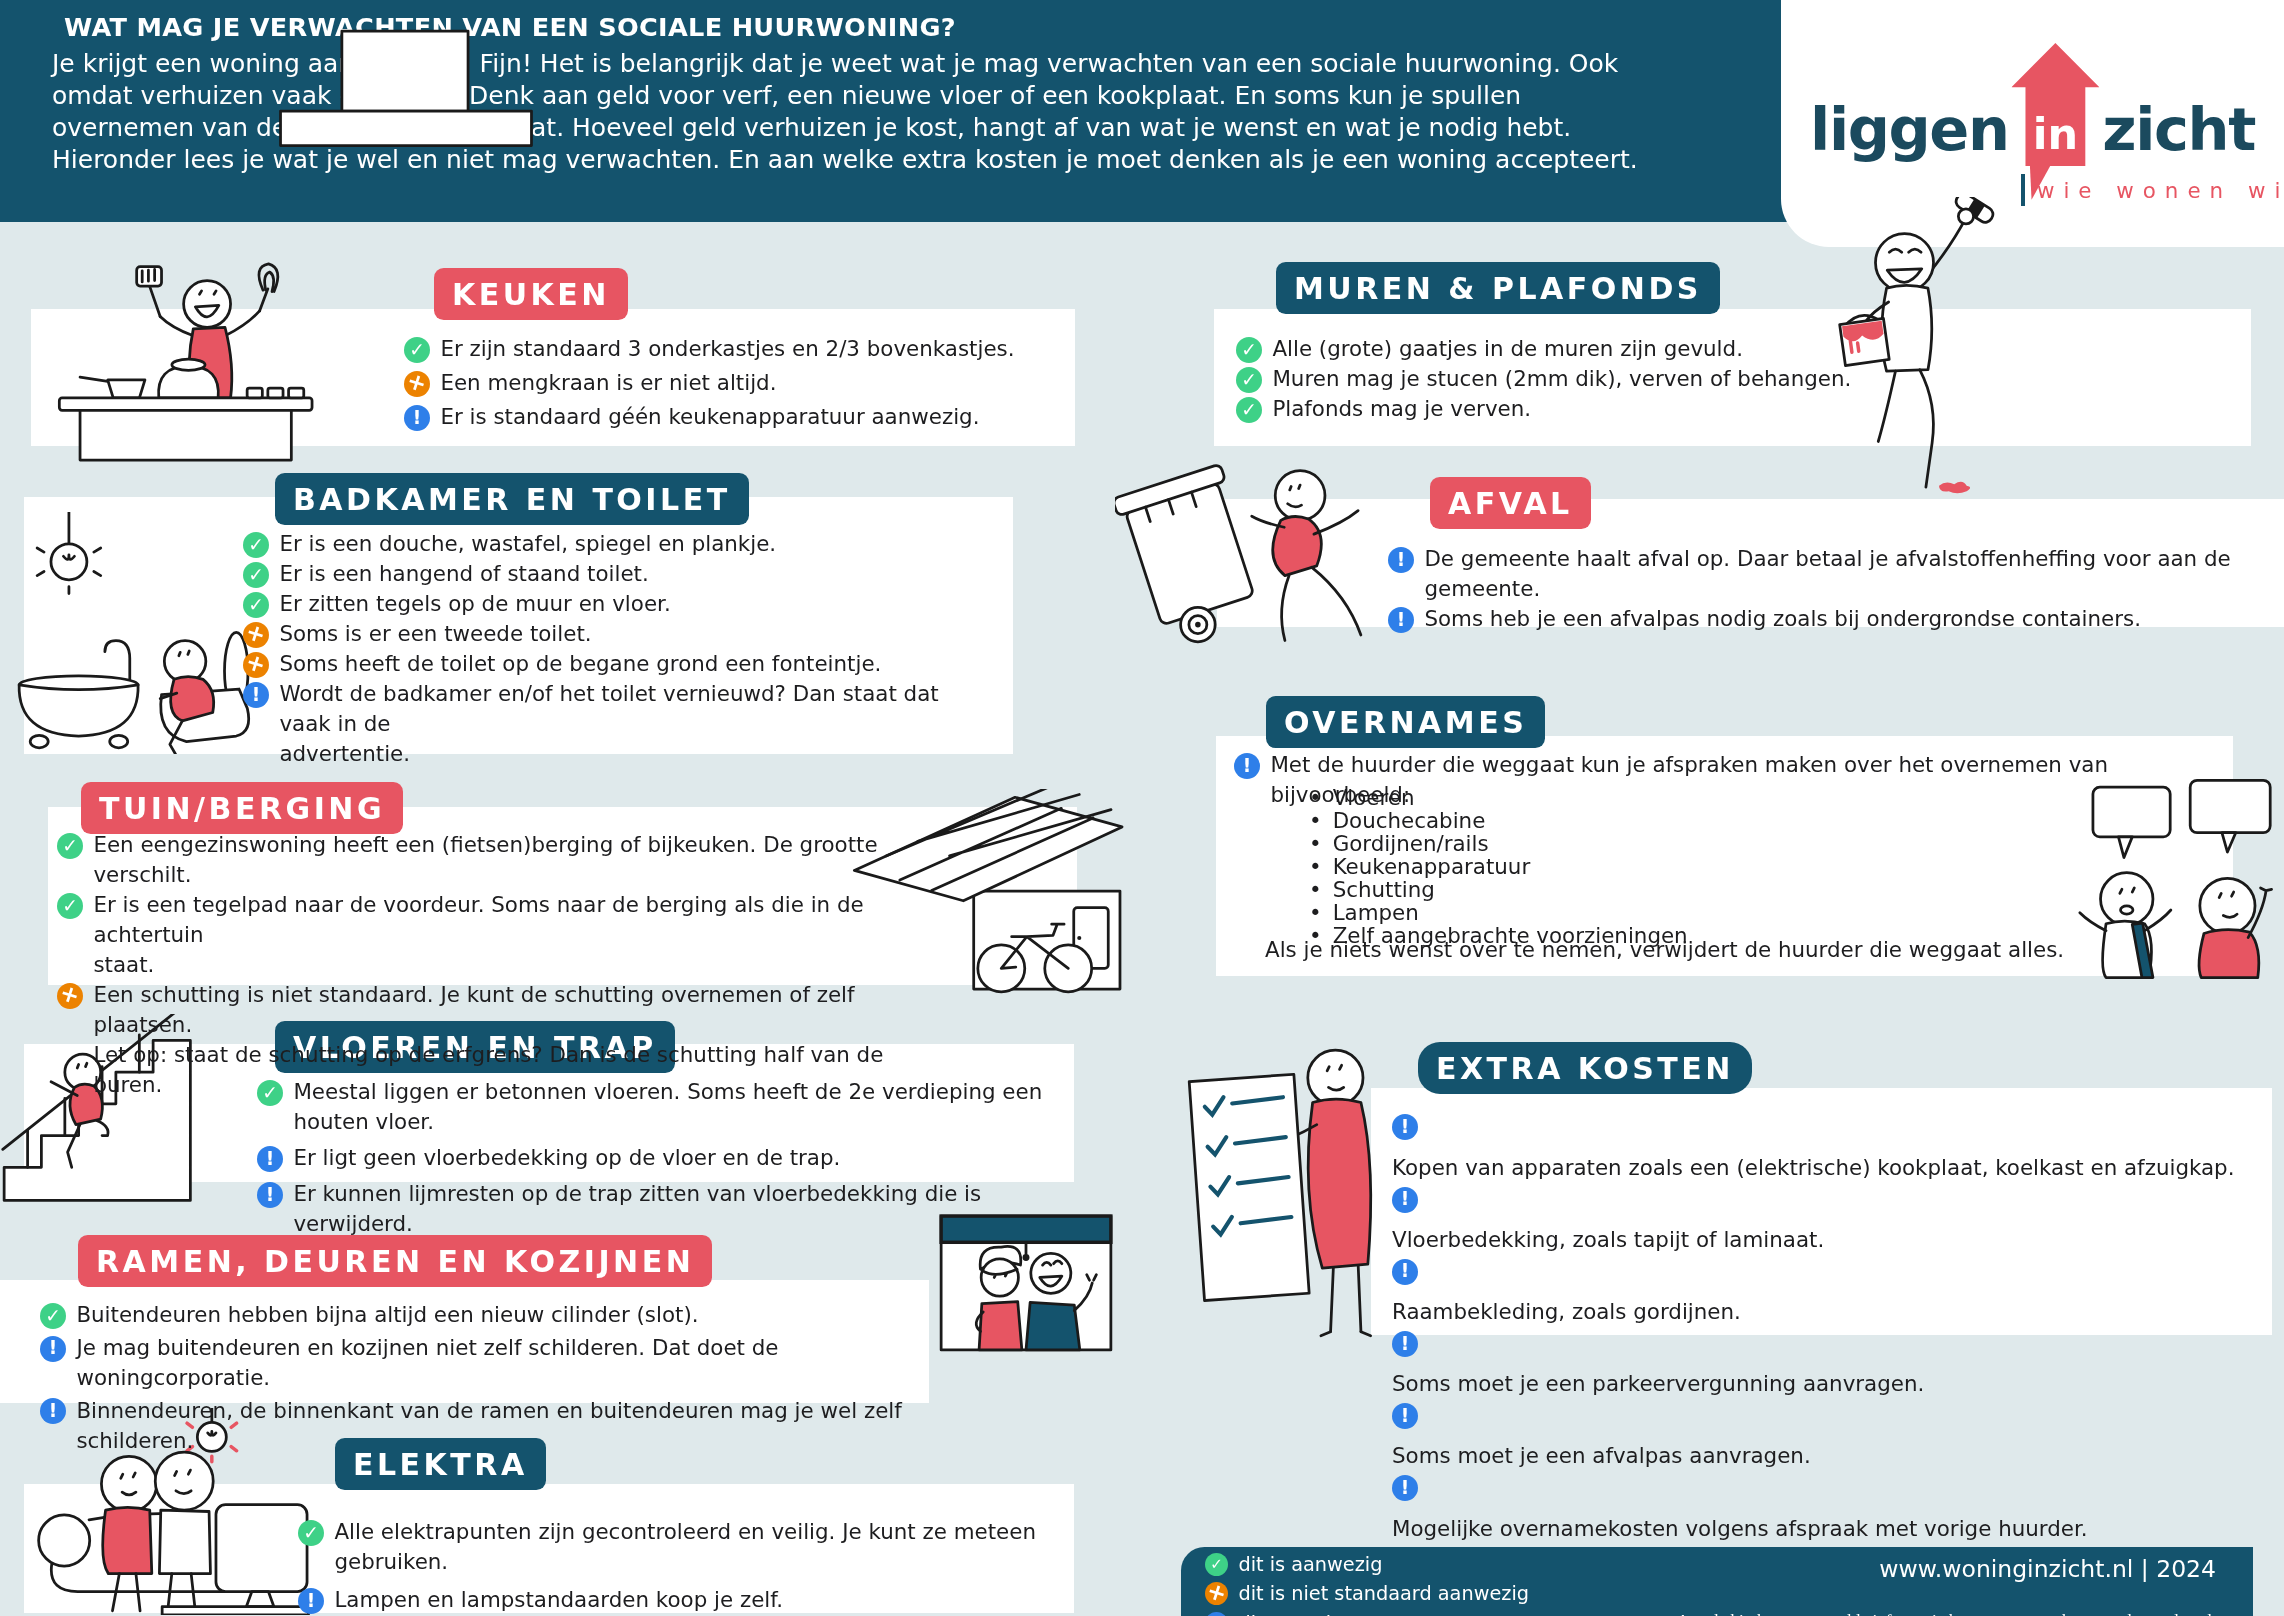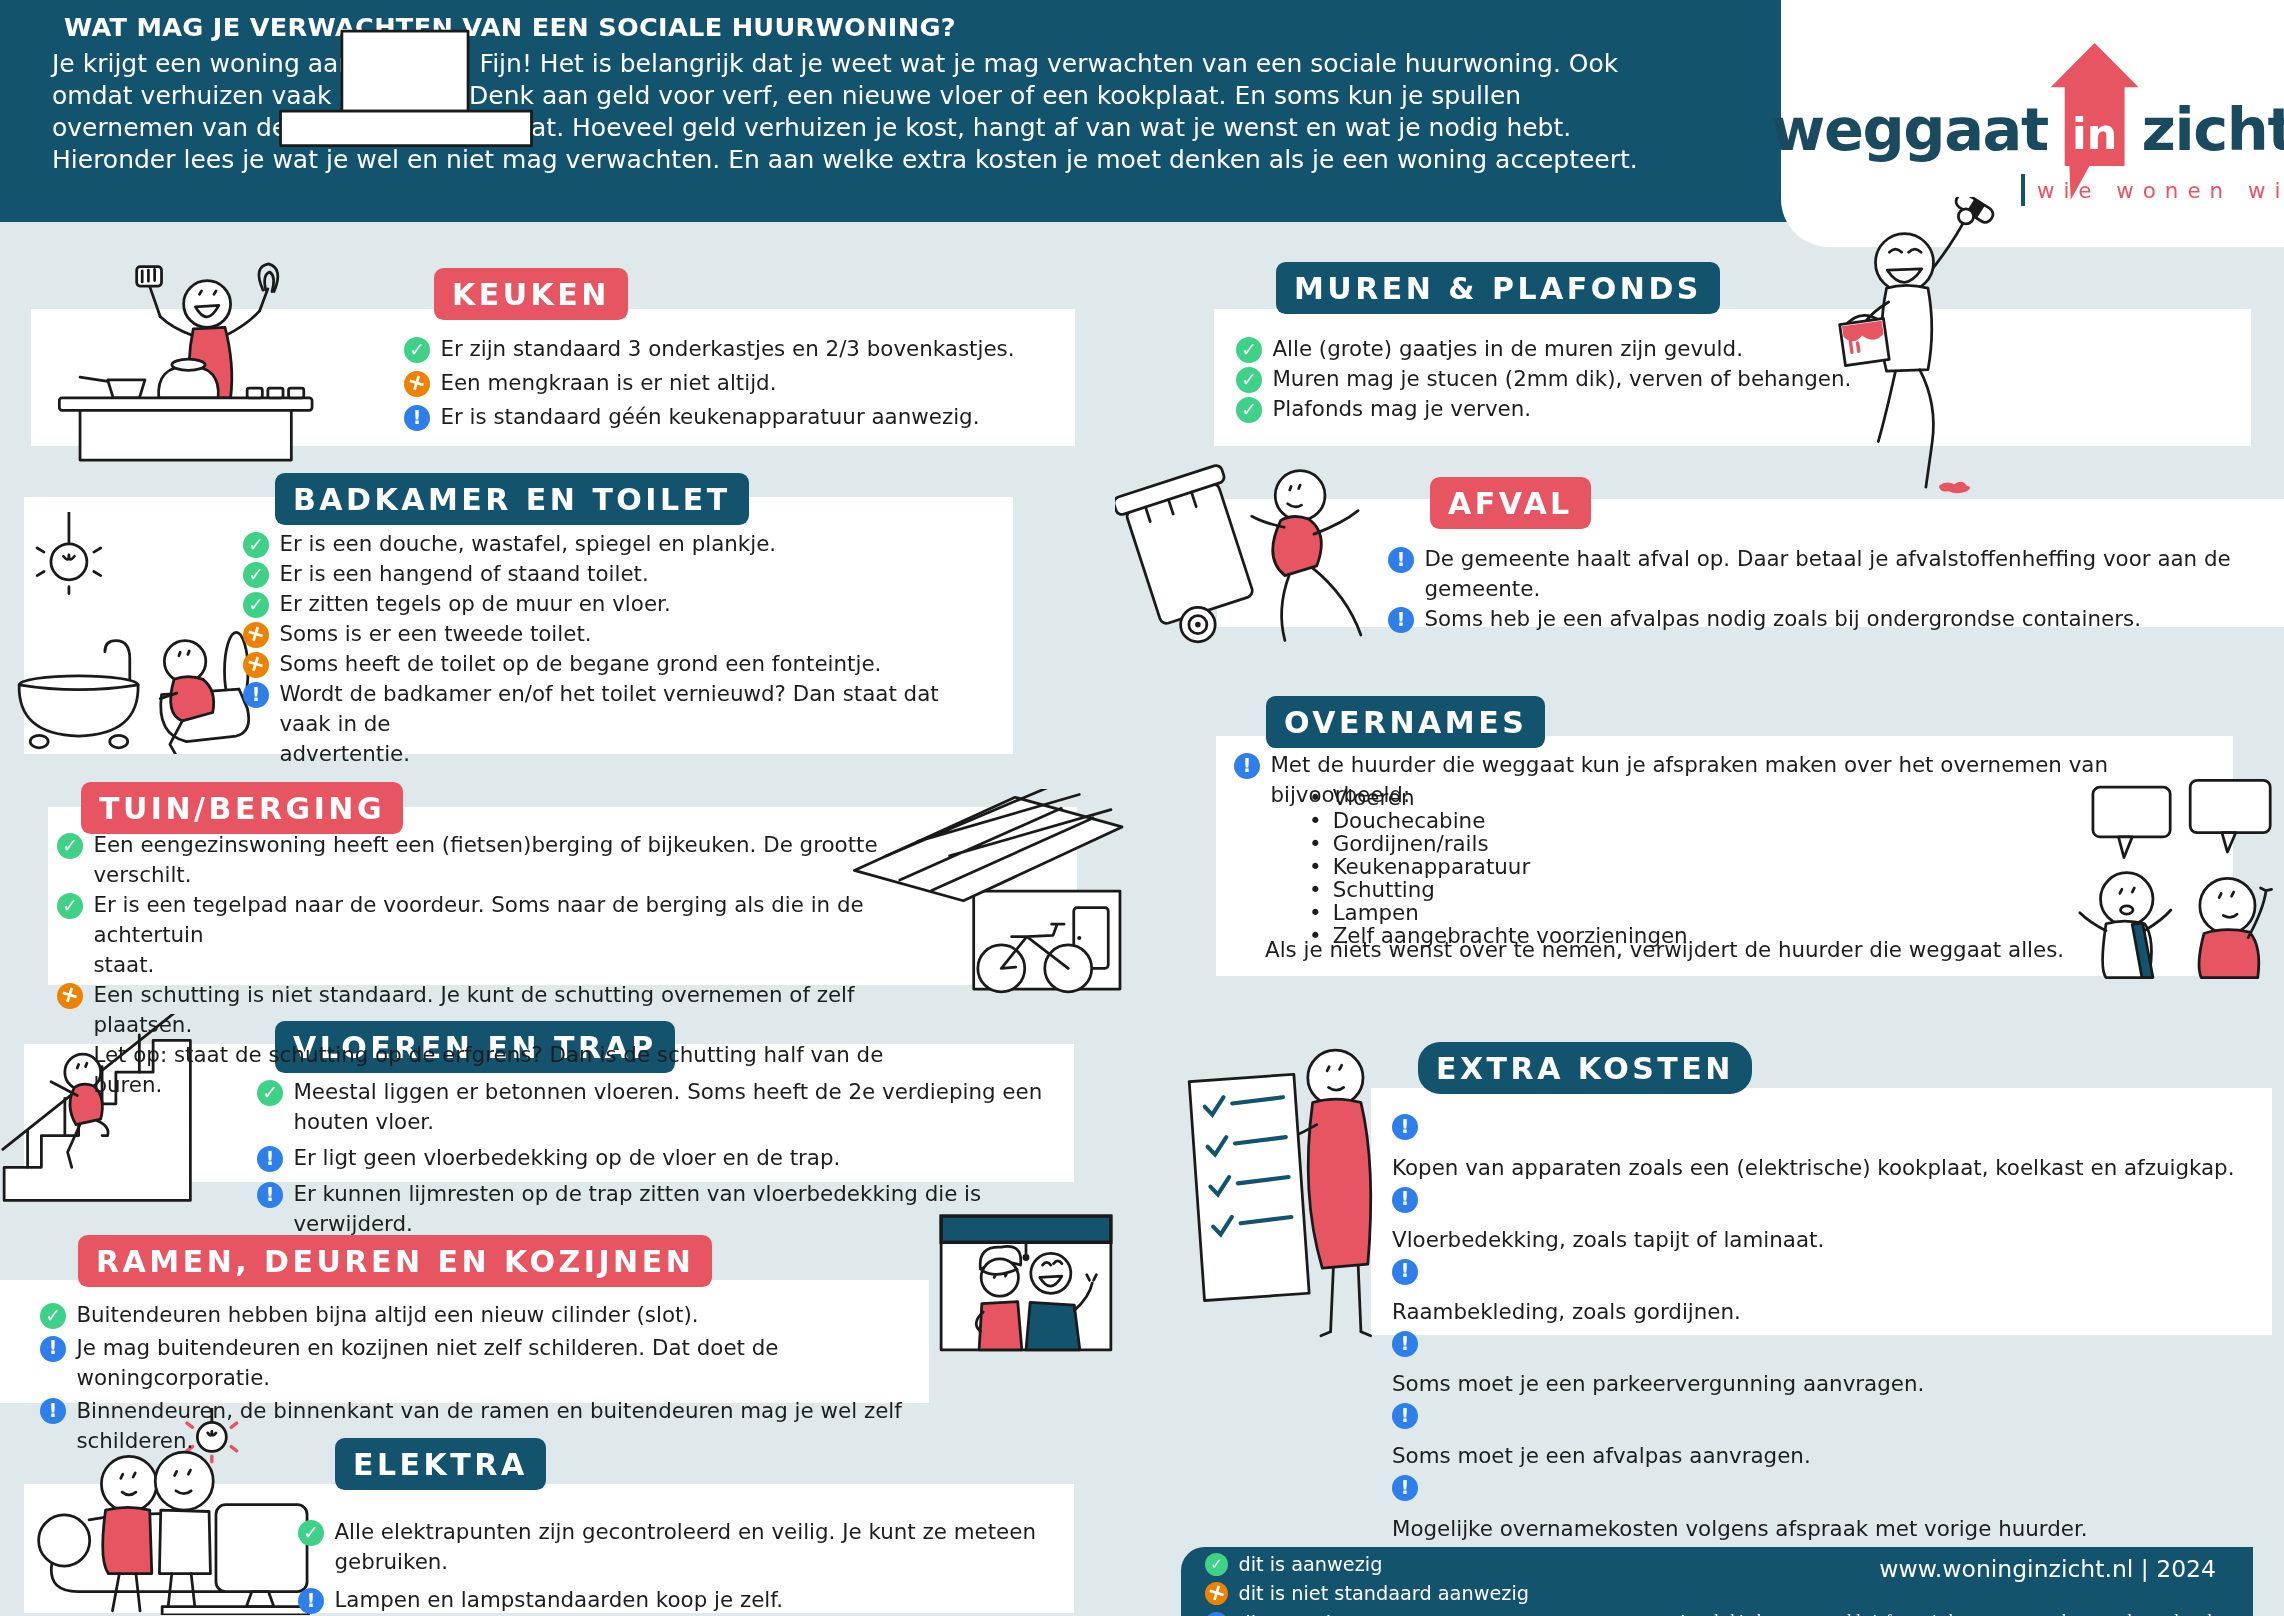--- a/index.html
+++ b/index.html
@@ -78,21 +78,21 @@
     <div class="intro">
       <div>Je krijgt een woning aangeboden. Fijn! Het is belangrijk dat je weet wat je mag verwachten van een sociale huurwoning. Ook</div>
       <div>omdat verhuizen vaak geld kost. Denk aan geld voor verf, een nieuwe vloer of een kookplaat. En soms kun je spullen</div>
       <div>overnemen van de huurder die weggaat. Hoeveel geld verhuizen je kost, hangt af van wat je wenst en wat je nodig hebt.</div>
       <div>Hieronder lees je wat je wel en niet mag verwachten. En aan welke extra kosten je moet denken als je een woning accepteert.</div>
     </div>
   </div>
 
   <div class="logo-panel">
     <div class="logo-row">
-      <span class="logo-word">weggaat</span>
+      <span class="logo-word">liggen</span>
       <span class="logo-house">
         <span class="roof"></span>
         <span class="tail"></span>
         <span class="in">in</span>
       </span>
       <span class="logo-word">zicht</span>
     </div>
     <div class="logo-tagline">
       <span class="bar"></span>
       <span class="tg">wie wonen wil</span>

